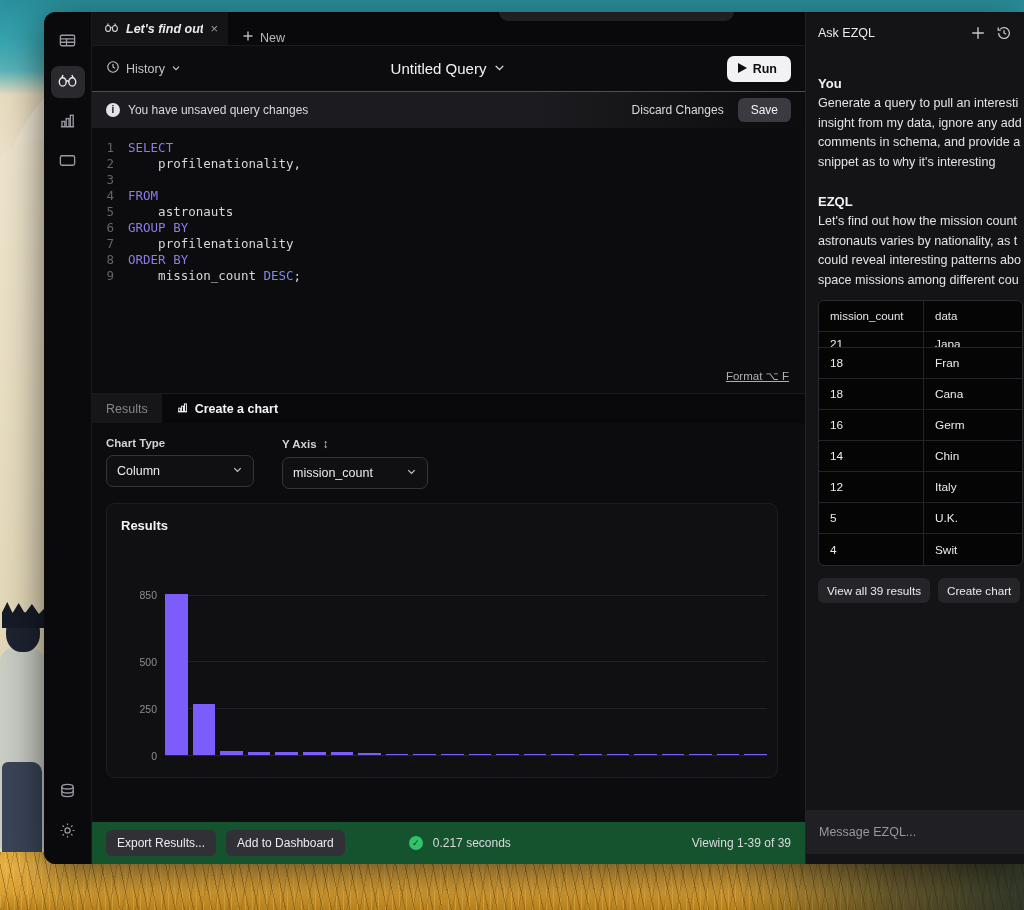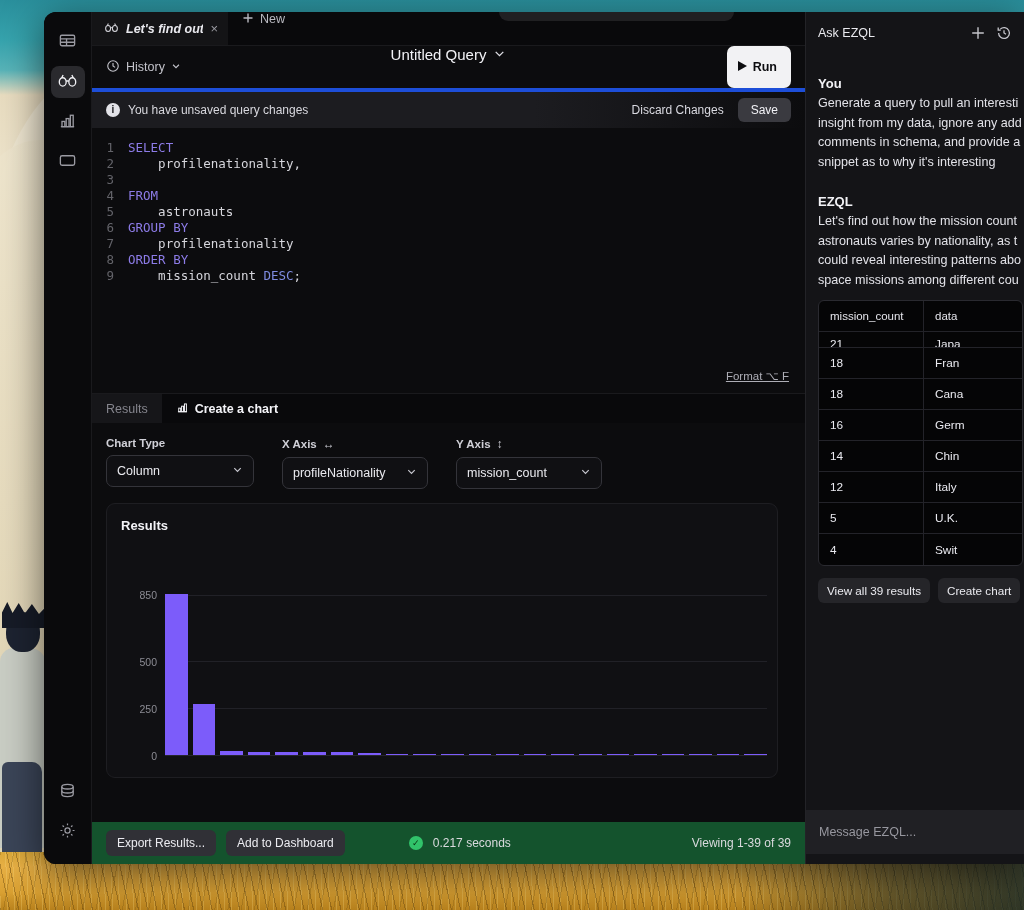--- a/index.html
+++ b/index.html
@@ -98,27 +98,27 @@
     background: #09090b; border-bottom: 1px solid #1a1a1d;
   }
   .qtab {
     display: flex; align-items: center; gap: 7px; padding: 0 10px 0 12px;
     background: #141416; color: #e9e9ee; font-size: 12.5px;
     font-style: italic; font-weight: 600; cursor: pointer; max-width: 136px;
   }
   .qtab .tname { overflow: hidden; white-space: nowrap; }
   .qtab .tclose { font-style: normal; font-weight: 400; color: #9b9ba2; font-size: 13px; cursor: pointer; }
   .newtab {
-    display: flex; align-items: flex-start; gap: 6px; padding: 0 14px;
+    display: flex; align-items: flex-end; gap: 6px; padding: 0 14px;
     color: #b9b9c0; font-size: 12.5px; cursor: pointer;
   }
 
   #qheader {
-    height: 46px; display: flex; padding: 0 14px;
-    position: relative; border-bottom: 4px solid #1d4ed8; gap: 28px;
+    height: 46px; display: flex; align-items: center; padding: 0 14px;
+    position: relative; border-bottom: 1px solid #1d4ed8; gap: 28px;
   }
   .hist {
     display: flex; align-items: center; gap: 6px; color: #c3c3ca;
     font-size: 12.5px; cursor: pointer;
   }
   #qtitle {
     position: absolute; left: 0; right: 0; margin: 0 auto; width: 230px;
     display: flex; align-items: center; justify-content: center; gap: 7px;
     color: #f2f2f6; font-size: 15px; cursor: pointer;
   }
@@ -463,34 +463,20 @@
       </div>
     </div>
 
     <div id="chartctl">
       <div>
         <div class="ctl-label">
           <span>Chart Type</span>
         </div>
         <div class="select w1">
           <span class="v">Column</span>
-          <span>
-            <svg width="11" height="11" viewBox="0 0 12 12" fill="none" stroke="#c8c8d0" stroke-width="1.3">
-                <path d="M2.5 4.5 L6 8 L9.5 4.5"></path>
-              </svg>
-          </span>
-        </div>
-      </div>
-      <div>
-        <div class="ctl-label">
-          <span>X Axis</span>
-          <span style="font-size:12px;color:#c8c8d0">↔</span>
-        </div>
-        <div class="select w2">
-          <span class="v">profileNationality</span>
           <span>
             <svg width="11" height="11" viewBox="0 0 12 12" fill="none" stroke="#c8c8d0" stroke-width="1.3">
                 <path d="M2.5 4.5 L6 8 L9.5 4.5"></path>
               </svg>
           </span>
         </div>
       </div>
       <div>
         <div class="ctl-label">
           <span>Y Axis</span>

